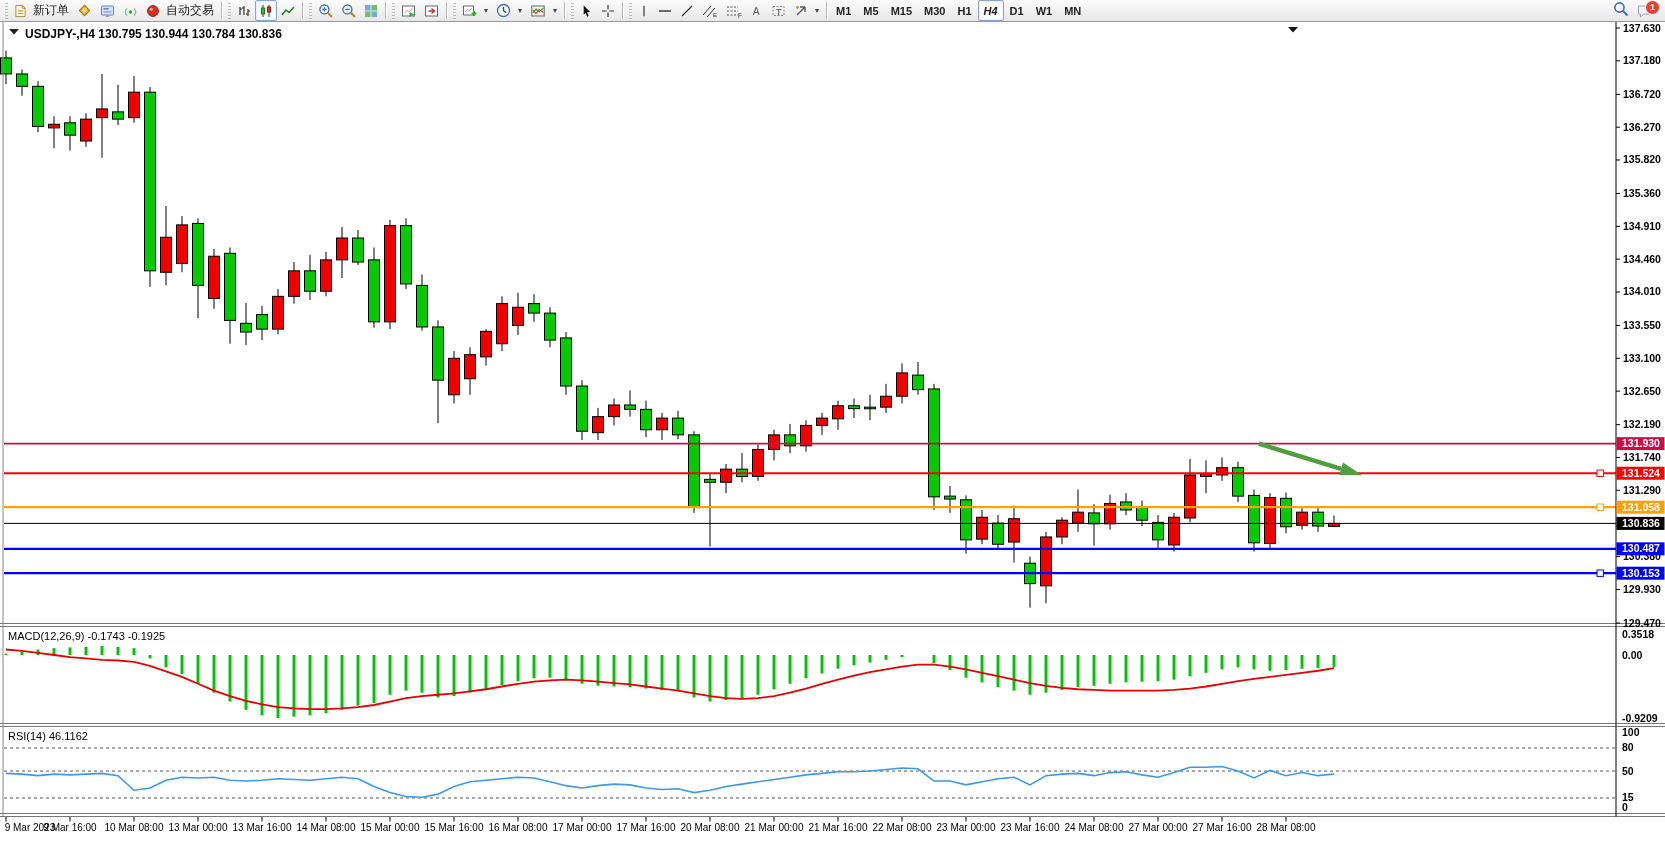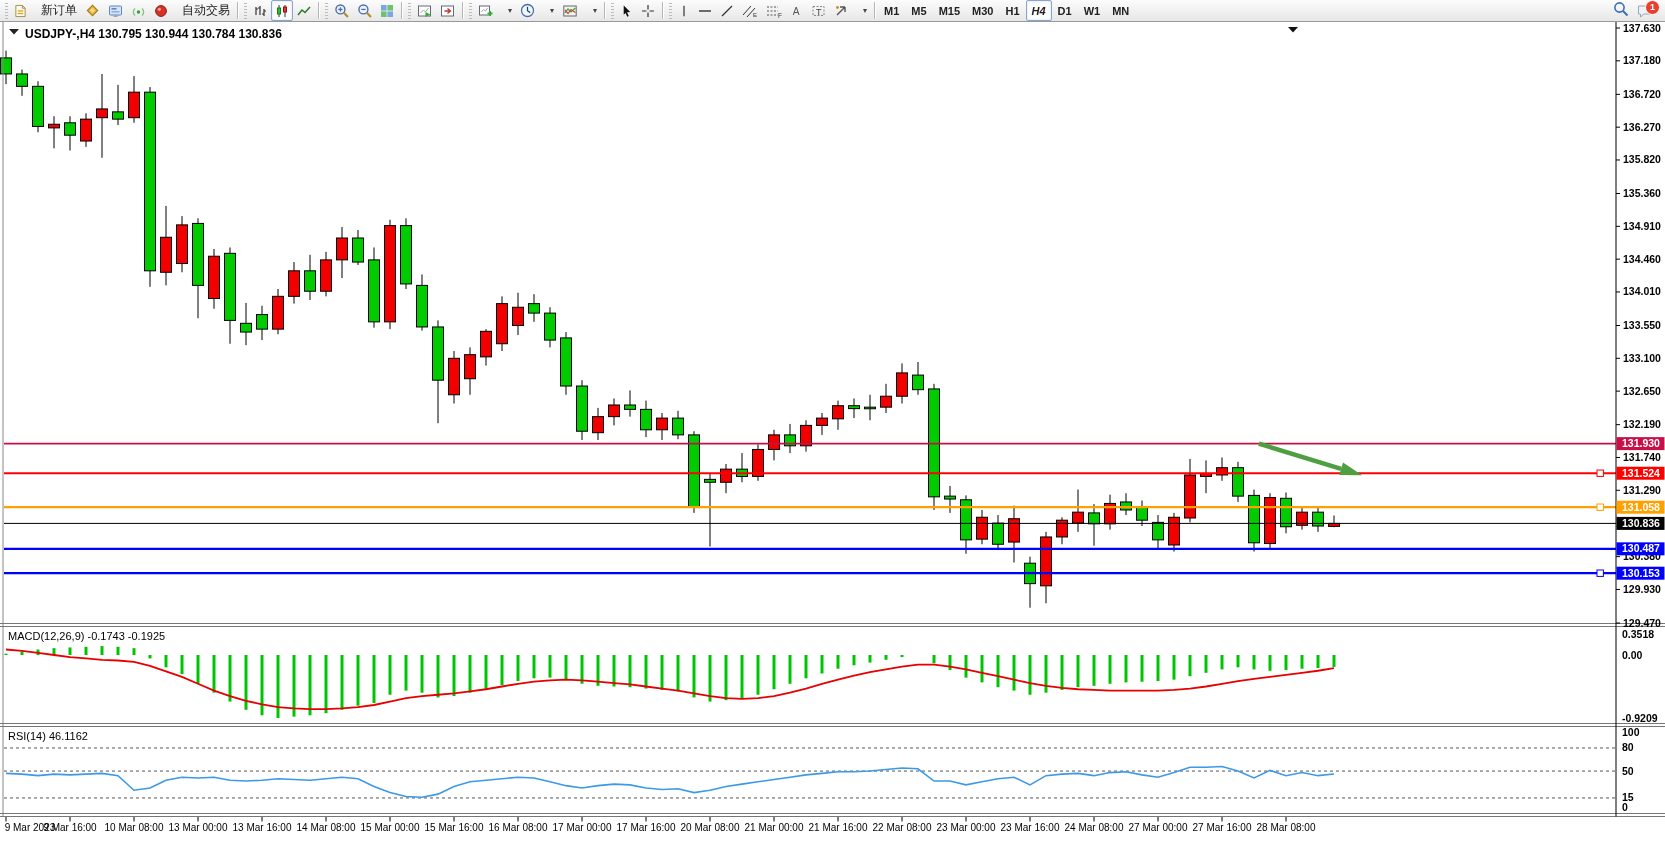--- a/index.html
+++ b/index.html
@@ -1,21 +1,21 @@
 <!DOCTYPE html>
 <html><head>
 <meta charset="utf-8">
 <style>
   html,body{margin:0;padding:0;background:#d9d9d9;font-family:"Liberation Sans",sans-serif;}
   .app{position:relative;width:1665px;height:842px;background:#fff;overflow:hidden;}
   .toolbar{position:absolute;top:0;left:0;width:1665px;height:22px;display:flex;align-items:center;
     background:linear-gradient(#fcfcfc,#e7e7e7);border-bottom:1px solid #999;box-sizing:border-box;padding:0 2px;}
   .tb-main{display:flex;align-items:center;height:22px;}
   .tb-right{margin-left:auto;display:flex;align-items:center;gap:7px;padding-right:10px;}
-  .tb-btn{display:inline-flex;align-items:center;gap:14px;height:19px;padding:0 3px;border:1px solid transparent;
+  .tb-btn{display:inline-flex;align-items:center;gap:6px;height:19px;padding:0 3px;border:1px solid transparent;
     border-radius:2px;font-size:12px;color:#222;white-space:nowrap;}
   .tb-btn.active{border-color:#8aa5cc;background:#fdfdfd;box-shadow:inset 0 0 2px #c7d5ea;font-style:italic;}
   .tb-btn svg{display:block;}
   .tb-sep{width:1px;height:17px;background:#b5b5b5;margin:0 3px;box-shadow:1px 0 0 #fff;}
   .grip{width:4px;height:16px;margin:0 2px;background-image:repeating-linear-gradient(#bbb 0 1px,transparent 1px 3px);
     background-size:3px 100%;background-repeat:no-repeat;background-position:center;}
   .tf-btn{font-weight:bold;font-size:11px;padding:0 5px;}
   .caret{font-size:8px;color:#444;margin-left:1px;}
   .chat-wrap{position:relative;display:inline-flex;}
   .chat-badge{position:absolute;top:-3px;right:-7px;min-width:13px;height:13px;background:#e8402f;color:#fff;

